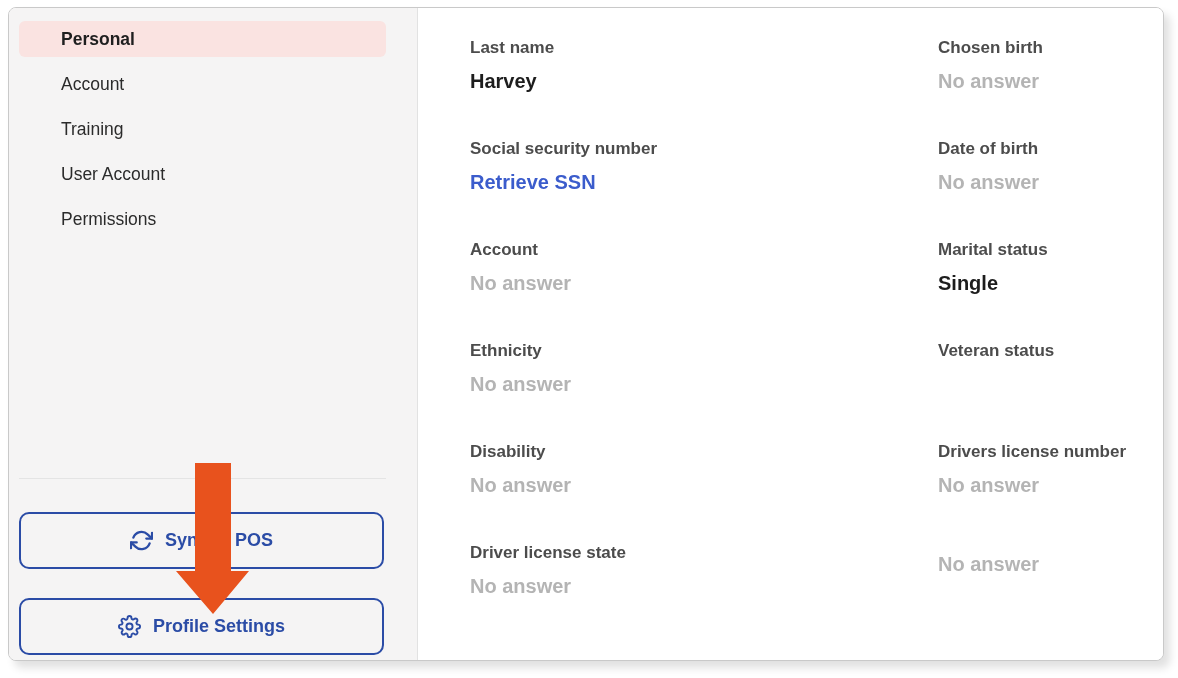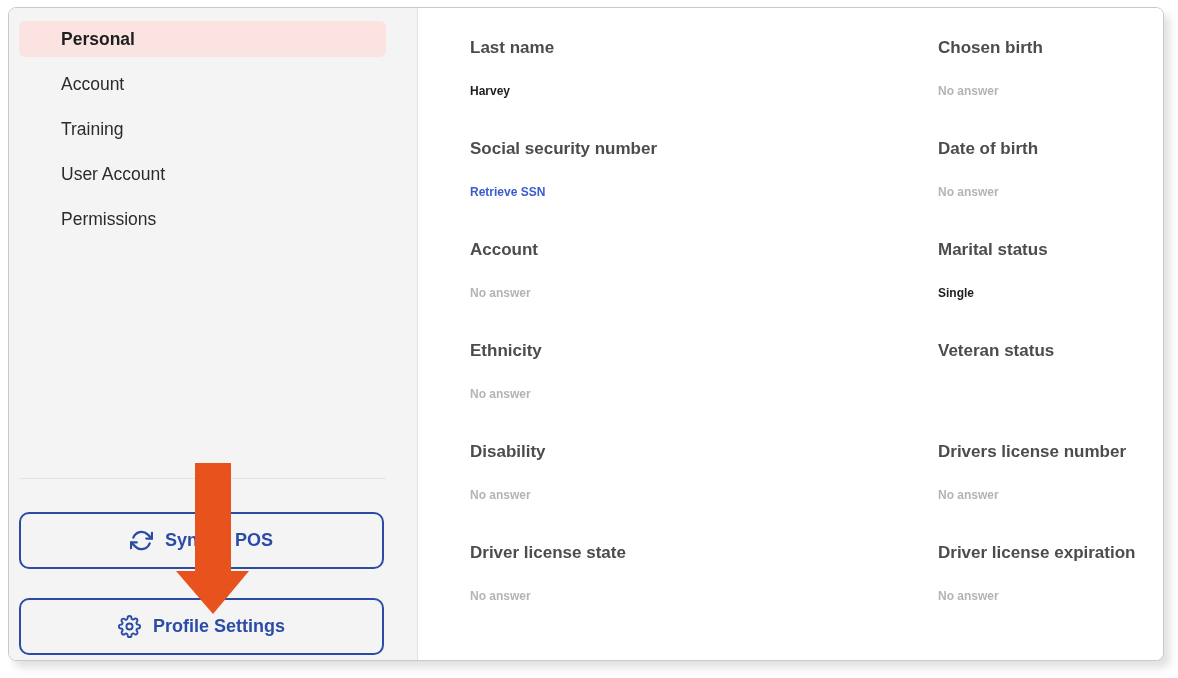--- a/index.html
+++ b/index.html
@@ -44,21 +44,21 @@
     pointer-events:none; z-index:5;
   }
 
   
   .content {
     flex:1; background:#ffffff; padding:29px 0 0 52px; position:relative;font-weight:bold;
   }
   .fgrid { display:grid; grid-template-columns:468px auto; }
   .field { height:101px; }
   .field .flabel { font-size:17px; line-height:22px; color:#4c4c4c; }
-  .field .fvalue { font-size:12px; line-height:22px; margin-top:21px; }
+  .field .fvalue { font-size:20px; line-height:22px; margin-top:11px; }
   .v-dark  { color:#1d1d1d; }
   .v-muted { color:#b4b4b4; }
   .v-link  { color:#3b5ccc; cursor:pointer; }
 </style>
 </head>
 <body>
 
 <div class="window">
 
   <div class="sidebar">
@@ -148,19 +148,18 @@
       <div class="field">
         <div class="flabel">Drivers license number</div>
         <div class="fvalue v-muted">No answer</div>
       </div>
 
       <div class="field">
         <div class="flabel">Driver license state</div>
         <div class="fvalue v-muted">No answer</div>
       </div>
       <div class="field">
-        <div class="flabel">Driver license expiration</div>
         <div class="fvalue v-muted">No answer</div>
       </div>
 
     </div>
   </div>
 </div>
 
 </body></html>

